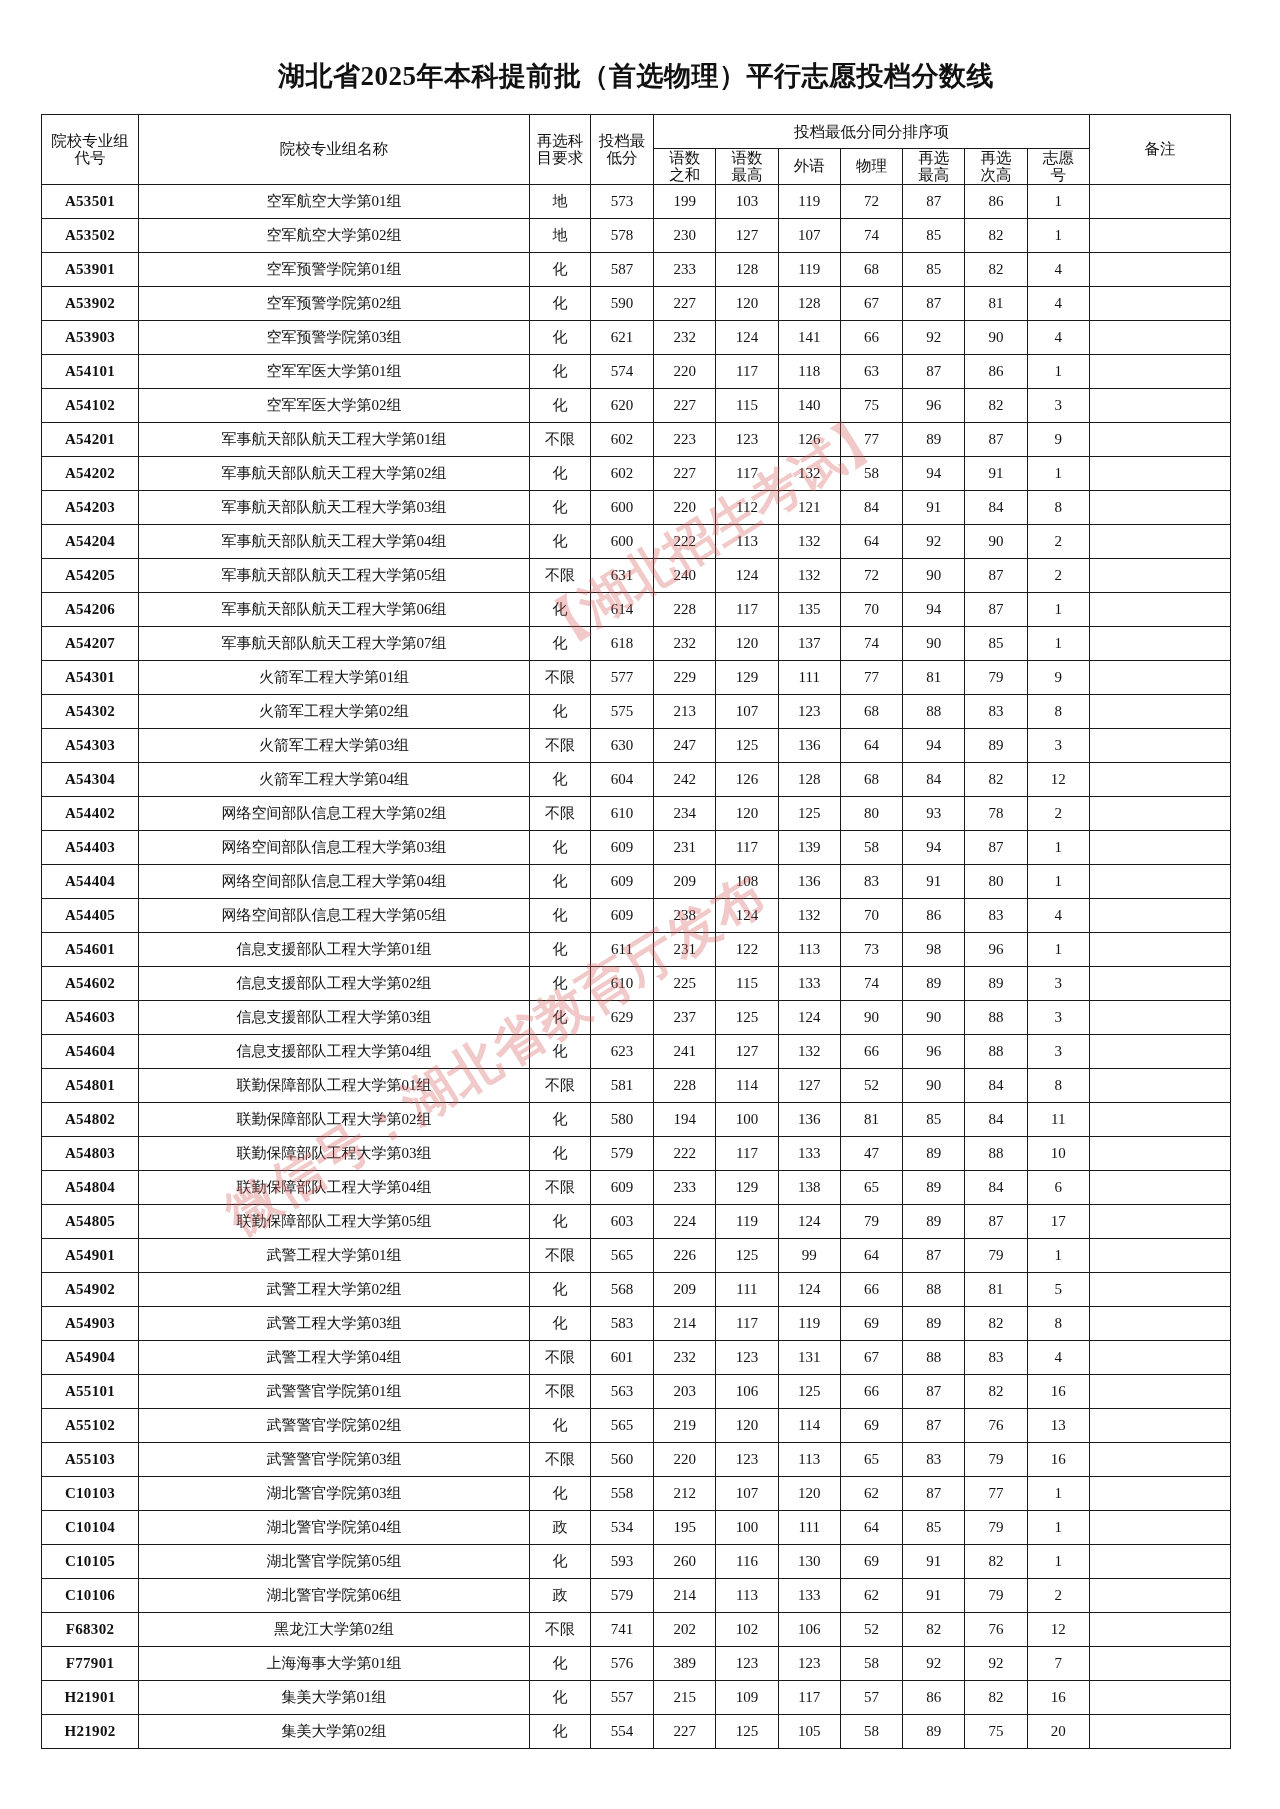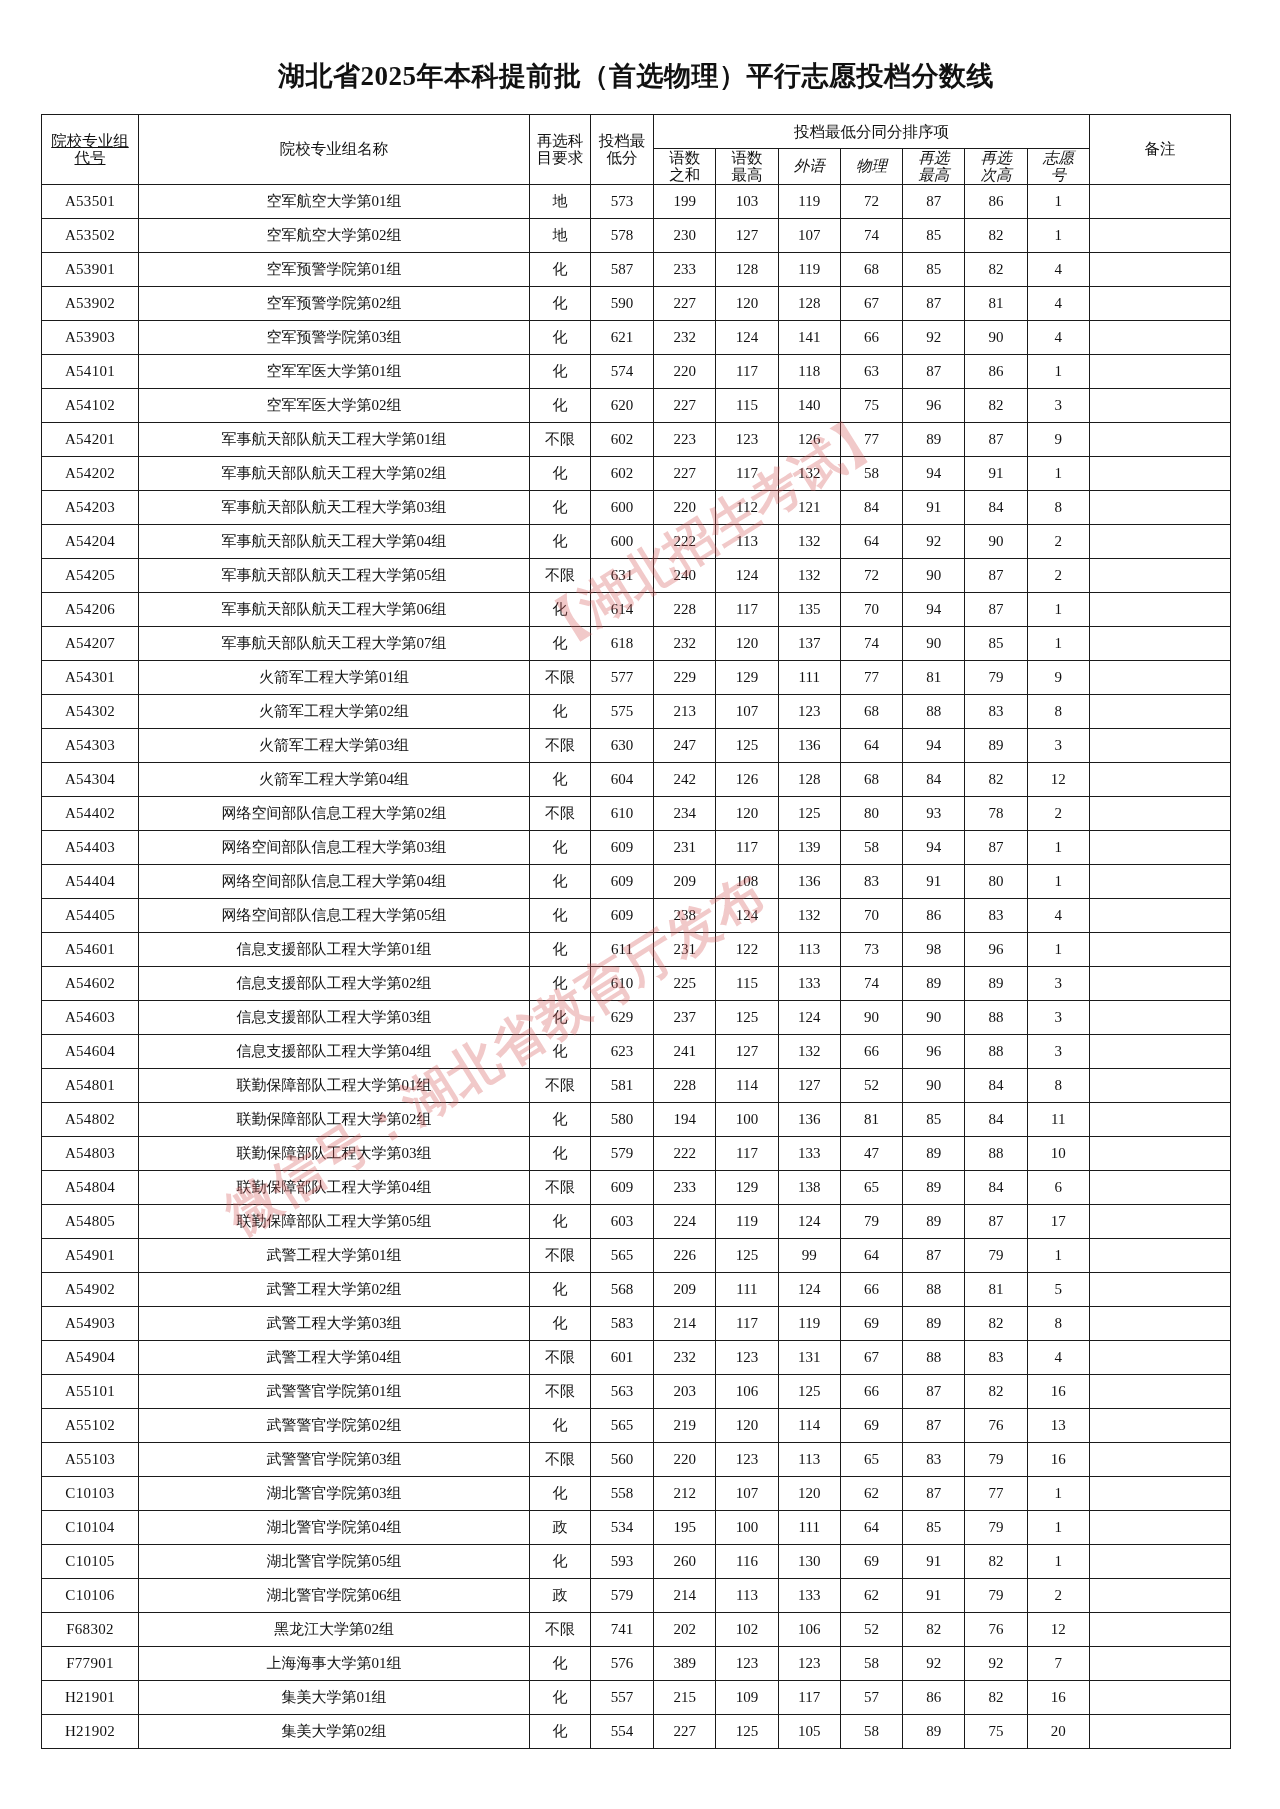--- a/index.html
+++ b/index.html
@@ -44,42 +44,43 @@
     font-size: 15px;
     padding: 0;
     height: 33px;
     line-height: 1.15;
     background: transparent;
   }
   table.score-table th {
     font-weight: normal;
     font-size: 15.5px;
   }
-  th.head-code { width: 96px; text-decoration: underline; }
+  th.head-code { width: 96px; }
   th.head-name { width: 390px; }
   th.head-req  { width: 60px; }
   th.head-min  { width: 62px; }
-  th.sub-narrow { width: 46px; font-style: italic; }
+  th.sub-narrow { width: 46px; }
   th.sub-lang  { width: 48px; }
   th.head-remark { width: 140px; margin-top: 48px; }
 
   .two-line {
     display: block;
     line-height: 1.12;
   }
   td.col-name {
     text-align: left;
     padding-left: 10px;
     font-size: 15.5px;
     white-space: nowrap;
     margin-left: 24px;
   }
   td.col-code {
     font-size: 15.5px;
     letter-spacing: 0.3px;
+    font-weight: bold;
   }
   td.col-num {
     font-size: 15.5px;
   }
   td.col-remark { }
 
   
   .watermark {
     position: absolute;
     left: 0; top: 0;

